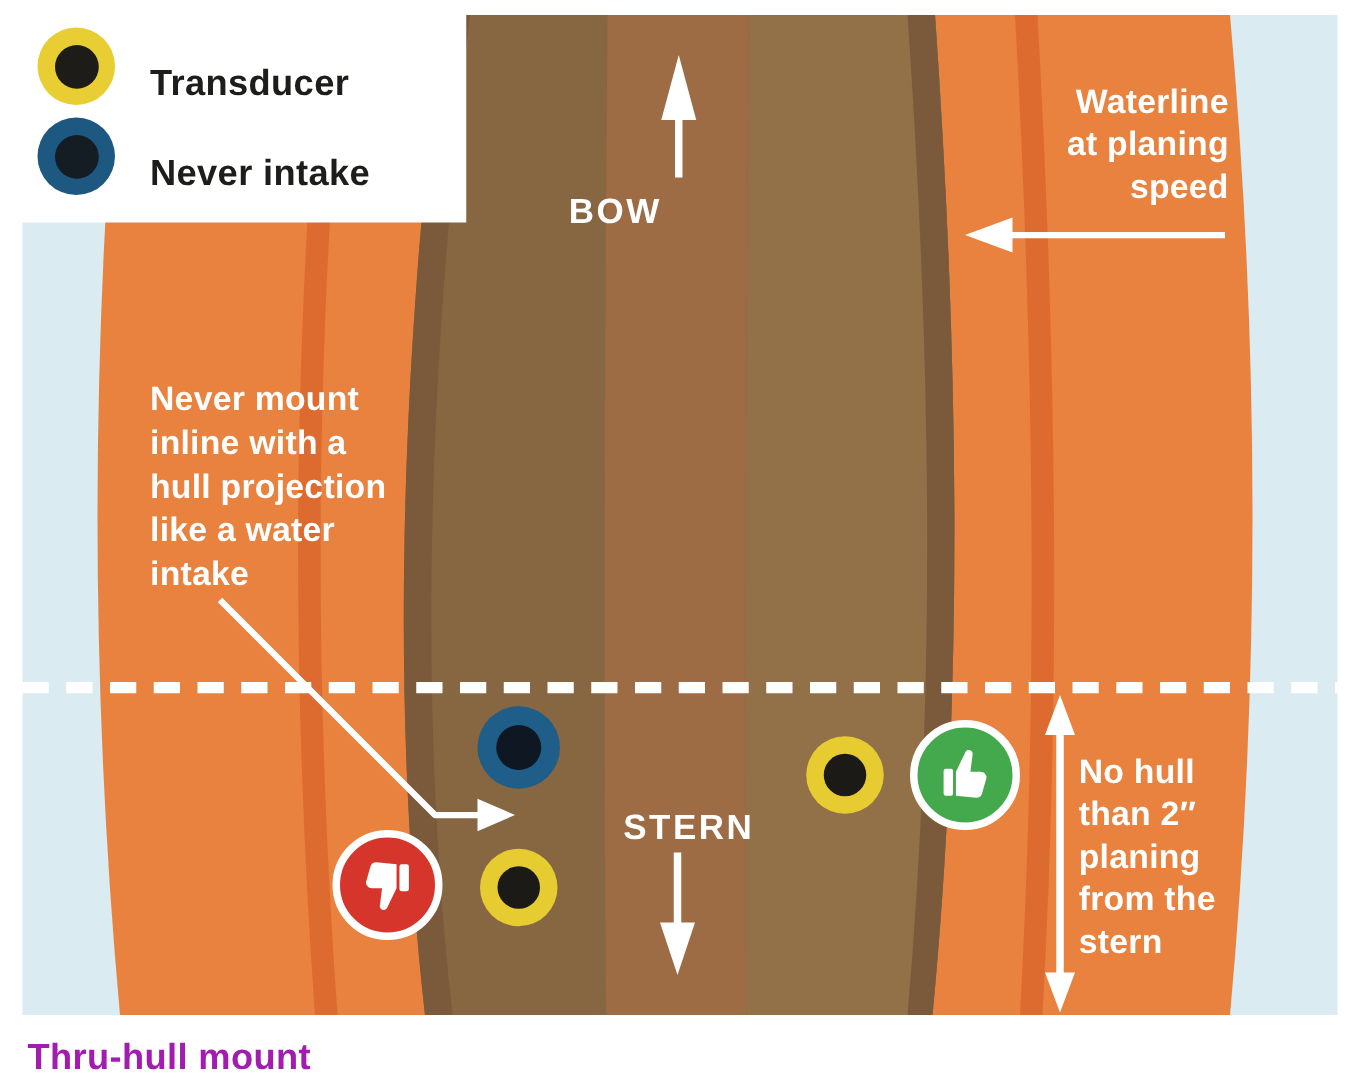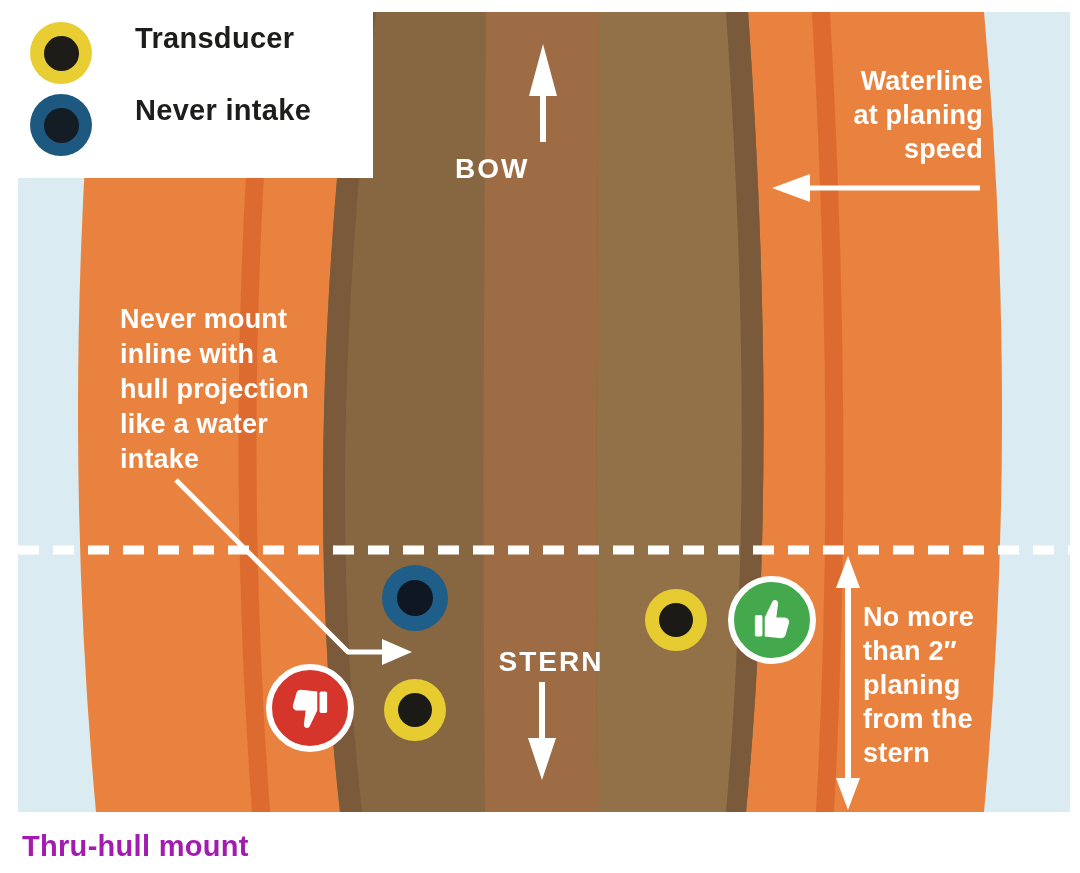--- a/index.html
+++ b/index.html
@@ -13,21 +13,21 @@
   .diagram-svg{position:absolute;left:0;top:0;}
 
   
   .legend{
     position:absolute;left:0;top:0;
     width:373px;height:178px;
     background:#ffffff;
     display:flex;flex-direction:column;justify-content:center;
     gap:10px;box-sizing:border-box;padding-left:30px;
   }
-  .legend-row{display:flex;align-items:flex-start;gap:43px;}
+  .legend-row{display:flex;align-items:flex-end;gap:28px;}
   .legend-dot{
     width:62px;height:62px;border-radius:50%;
     display:flex;align-items:center;justify-content:center;
     flex:0 0 auto;
   }
   .legend-dot .core{width:35px;height:35px;border-radius:50%;display:block;}
   .dot-transducer{background:#e8ce33;}
   .dot-transducer .core{background:#1e1c18;}
   .dot-intake{background:#1d5880;}
   .dot-intake .core{background:#141c24;}
@@ -164,21 +164,21 @@
     <div>intake</div>
   </div>
 
   <div class="note waterline-note">
     <div>Waterline</div>
     <div>at planing</div>
     <div>speed</div>
   </div>
 
   <div class="note distance-note">
-    <div>No more</div>
+    <div>No hull</div>
     <div>than 2″</div>
     <div>planing</div>
     <div>from the</div>
     <div>stern</div>
   </div>
 
   <div class="caption">Thru-hull mount</div>
 
 </div>
 

